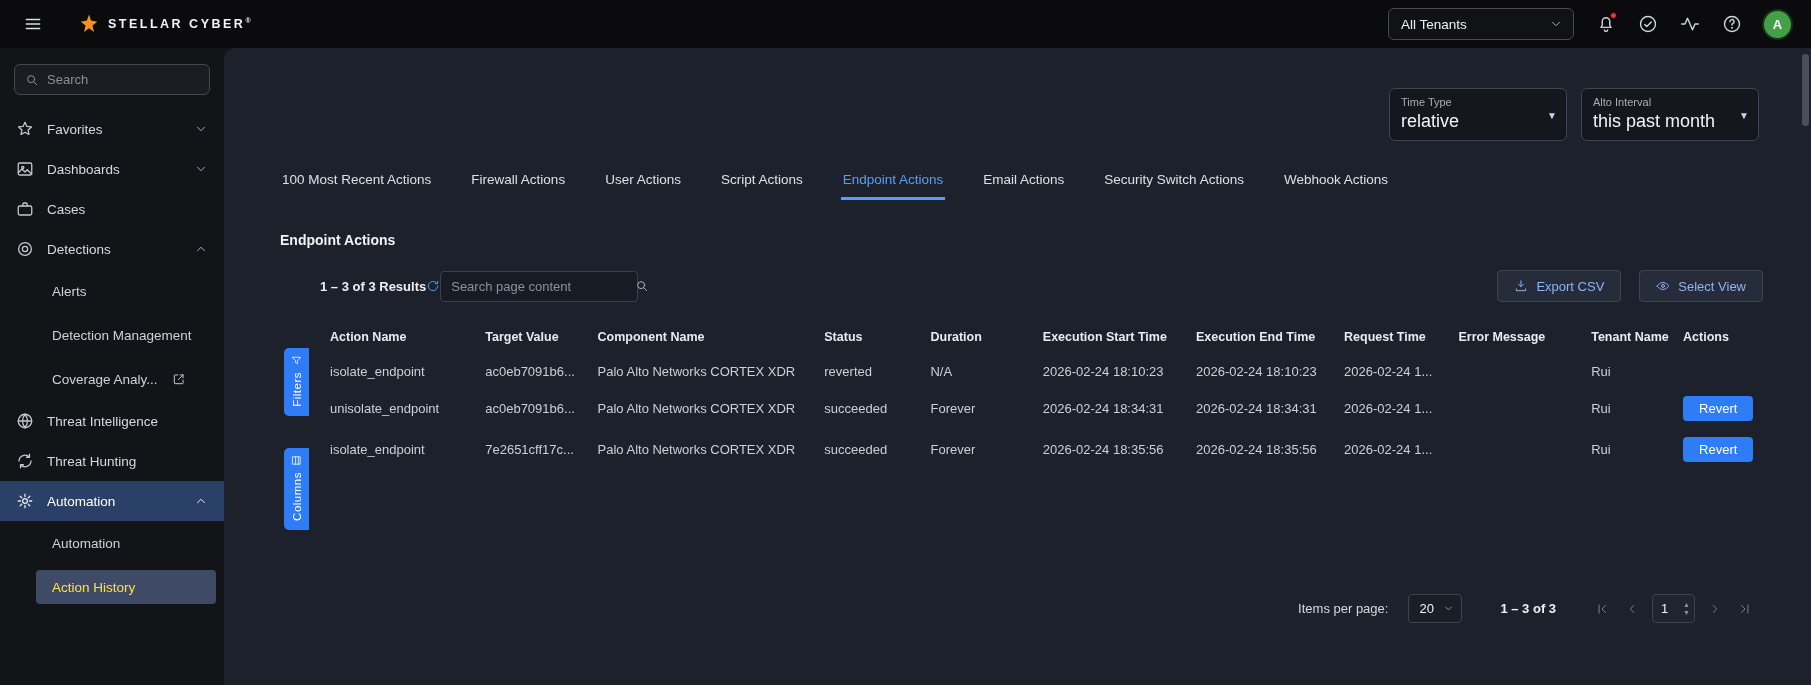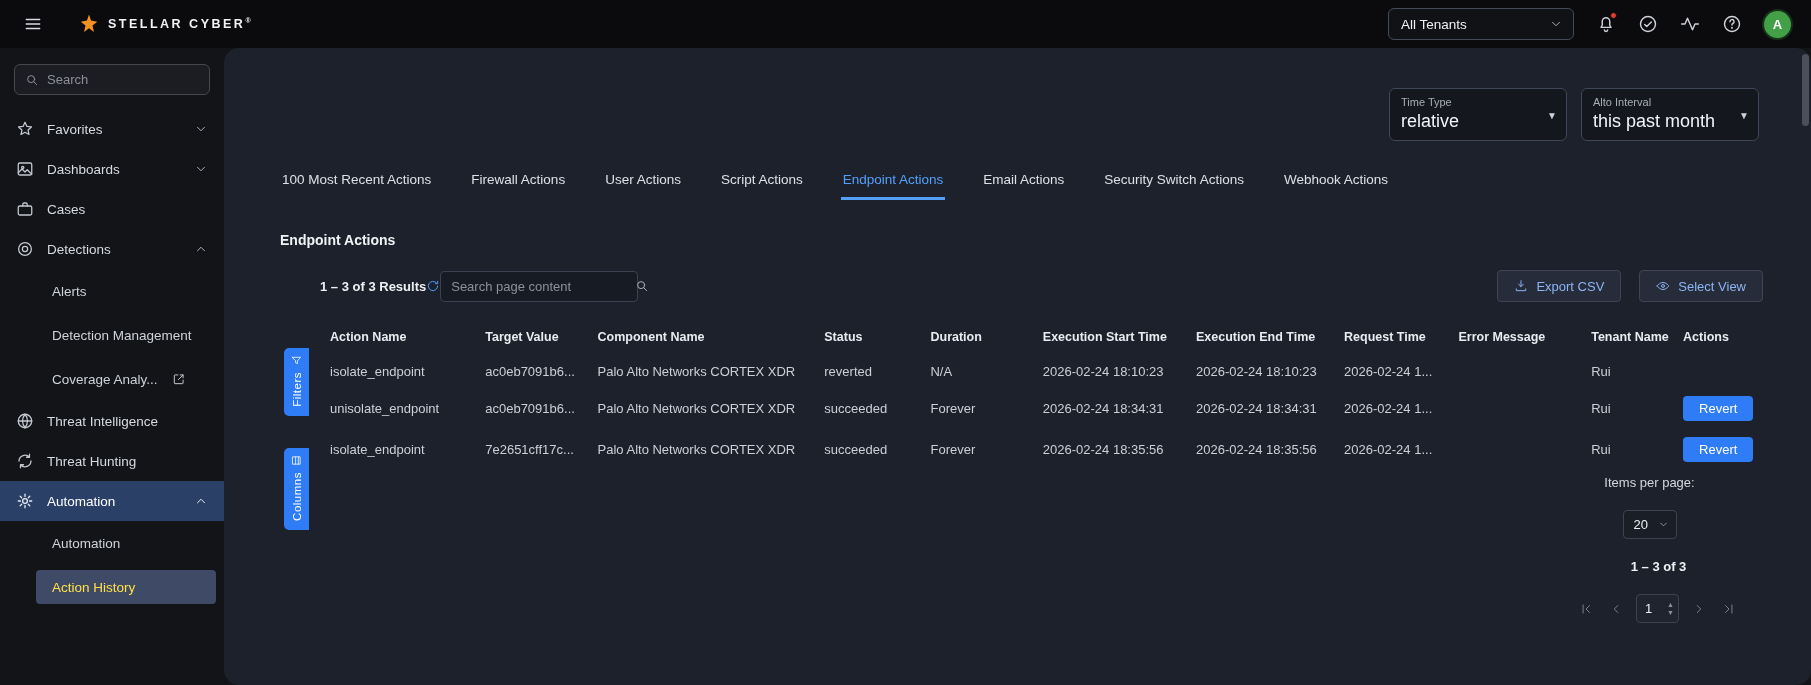--- a/index.html
+++ b/index.html
@@ -30,21 +30,21 @@
   .badge-dot { position:absolute; top:-2px; right:-1px; width:7px; height:7px;
     border-radius:50%; background:#e53935; border:1px solid #0b0b0d; }
   .avatar { width:27px; height:27px; border-radius:50%; background:#43a047;
     color:#fff; font-size:13px; font-weight:bold; display:flex; align-items:center;
     justify-content:center; box-shadow:0 0 0 2px #173019; cursor:pointer; }
 
   
   .app { display:flex; height:637px; background:#131418; }
   .sidebar { width:224px; background:#131418; flex-shrink:0; padding-top:16px; }
   .main { flex:1; background:#1d212b; border-top-left-radius:12px;
-    position:relative; padding:40px 48px 0 56px;border-radius:15px; }
+    position:relative; padding:40px 48px 0 56px; }
 
   
   .side-search { margin:0 14px 14px 14px; height:31px; border:1px solid #46474d;
     border-radius:6px; background:#1c1d22; display:flex; align-items:center;
     gap:8px; padding:0 10px; color:#8b8f98; }
   .side-search input { background:transparent; border:none; outline:none;
     color:#e4e6ea; font-size:13px; width:100%; font-family:inherit; }
   .side-search input::placeholder { color:#8b8f98; }
   .nav-item { height:40px; display:flex; align-items:center; gap:13px;
     padding:0 16px; font-size:13.5px; color:#d6dae1; cursor:pointer; }
@@ -100,22 +100,22 @@
     font-size:11.5px; letter-spacing:.5px; }
   table.grid { width:100%; border-collapse:collapse; table-layout:fixed; }
   table.grid th { text-align:left; font-size:12.5px; color:#e8ebf0; font-weight:bold;
     padding:10px 8px; white-space:nowrap; overflow:hidden; }
   table.grid td { font-size:13px; color:#ccd0d6; padding:8px 8px; height:34px;
     white-space:nowrap; overflow:hidden; text-overflow:ellipsis; }
   .revert-btn { background:#2e7cf6; color:#fff; border:none; border-radius:4px;
     font-size:13px; font-family:inherit; padding:5px 16px; cursor:pointer; }
 
   
-  .pagination { position:absolute; right:72px; bottom:62px; display:flex;
-    align-items:center; gap:20px;flex-direction:column; }
+  .pagination { position:absolute; right:56px; bottom:62px; display:flex;
+    align-items:center; gap:20px; }
   .pg-label { font-size:13px; color:#d4d8de; }
   .pg-select { width:54px; height:29px; border:1px solid #3c4350; border-radius:4px;
     background:#1a1e27; display:flex; align-items:center; justify-content:space-between;
     padding:0 7px 0 10px; font-size:13px; color:#eef0f4; cursor:pointer; }
   .pg-select .chev { color:#aab0ba; }
   .pg-range { font-size:13px; font-weight:bold; color:#eef0f4; margin-left:18px; }
   .pg-icons { display:flex; align-items:center; gap:10px; margin-left:16px; color:#7a8190; }
   .pg-btn { cursor:pointer; padding:3px; }
   .page-input-wrap { display:flex; align-items:center; background:#20242e;
     border:1px solid #3c4350; border-radius:4px; height:29px; padding:0 4px 0 0; }

